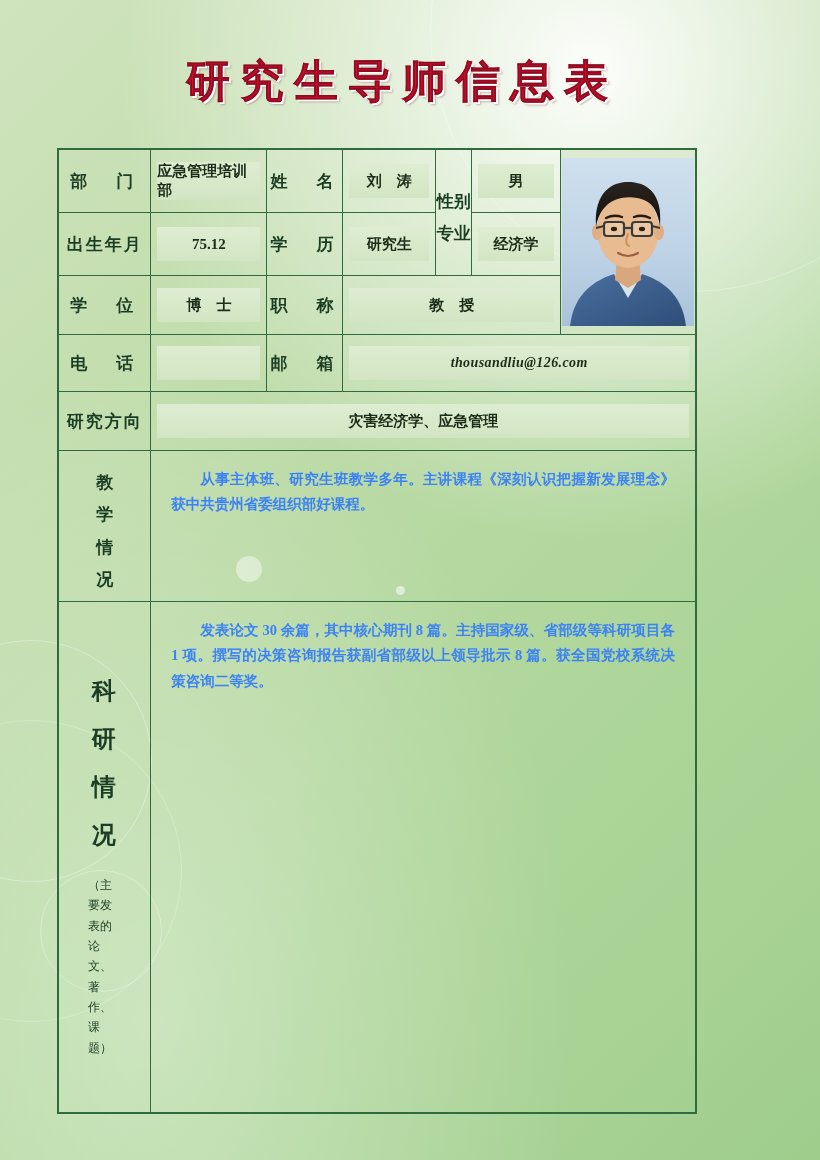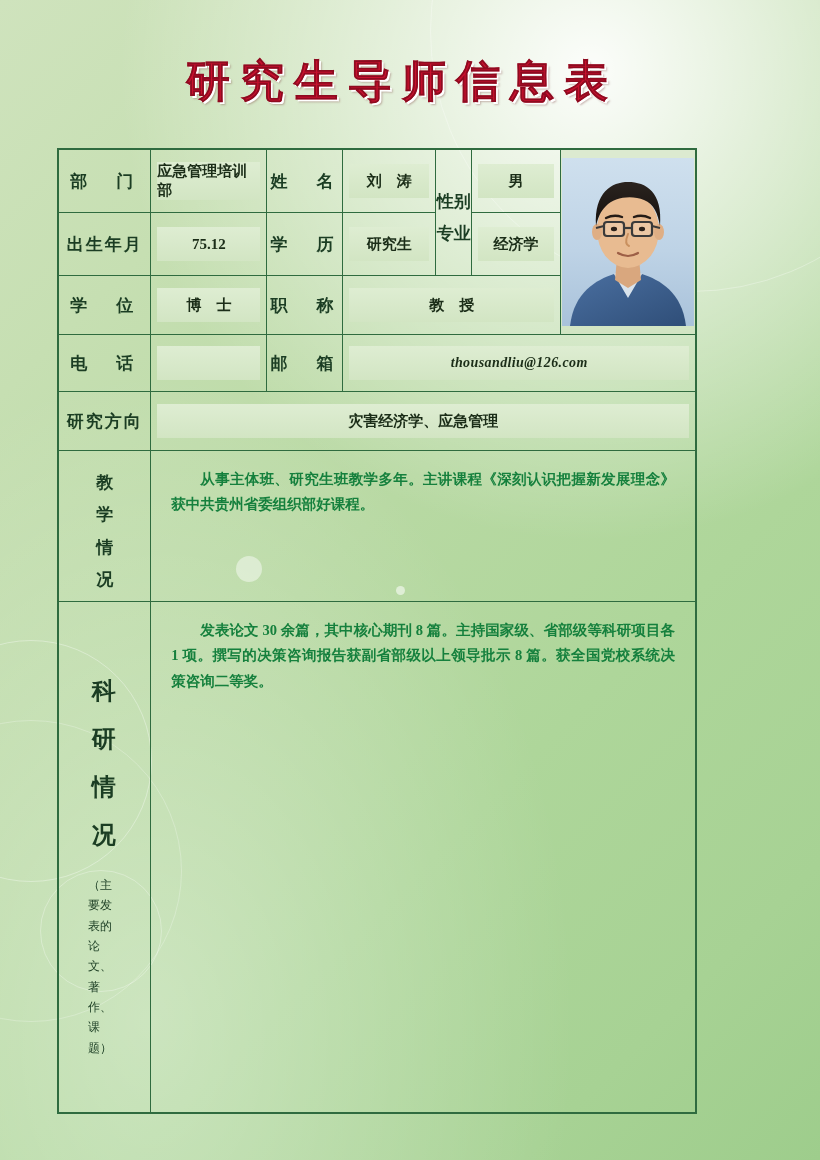--- a/index.html
+++ b/index.html
@@ -78,21 +78,21 @@
   }
   .vertlbl span{display:block;}
   .bigvert{
     font-size:24px;line-height:2.0;letter-spacing:2px;
   }
   .subnote{
     font-size:12px;font-weight:normal;line-height:1.7;margin-top:16px;color:#1b3d23;
   }
   .para{
     font-size:14.5px;
-    color:#15803d;
+    color:#3b82f6;
     line-height:1.75;
     text-align:justify;
     padding:16px 20px 10px 20px;
     font-weight:bold;
   }
   .para p{margin:0;text-indent:2em;}
   .photo{
     width:132px;height:168px;
     display:block;margin:6px auto;
     border:0;

